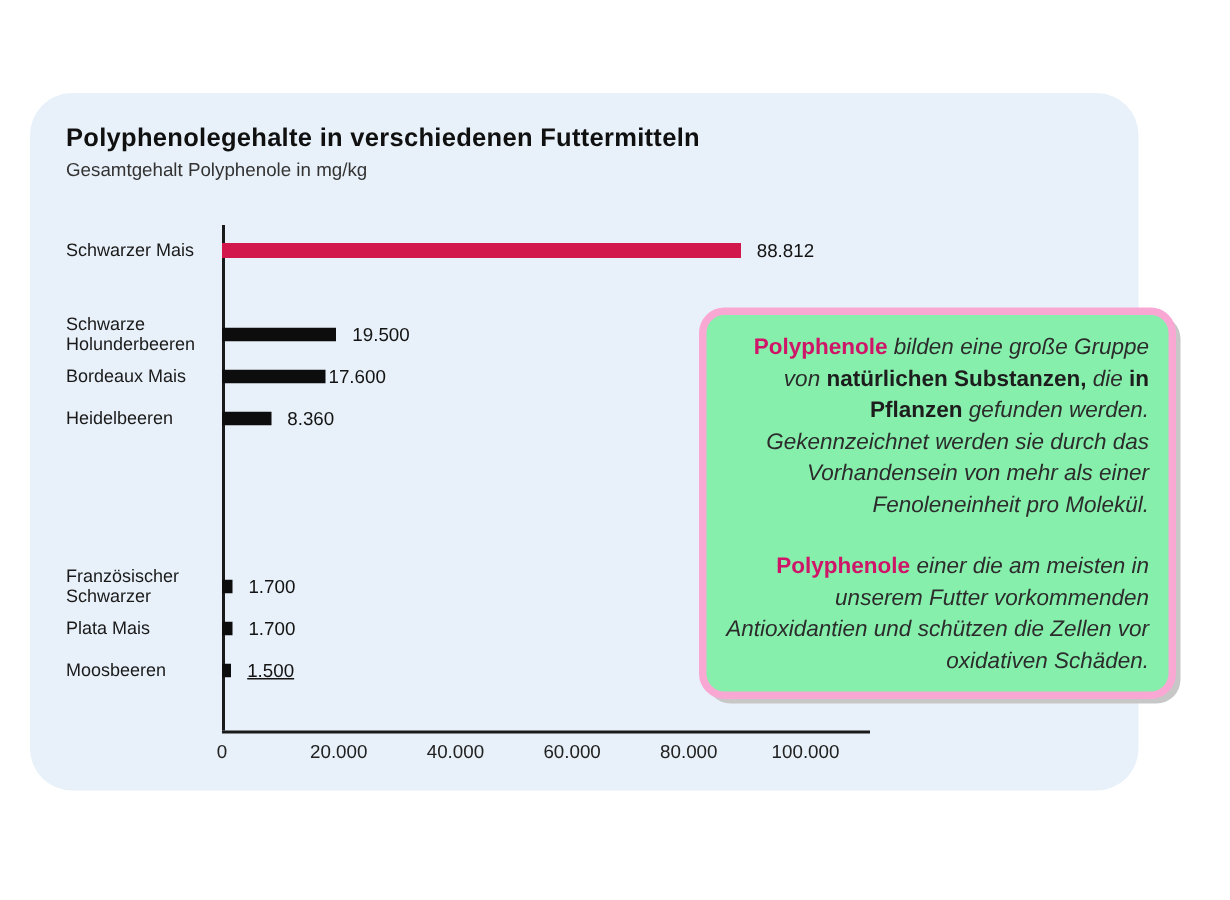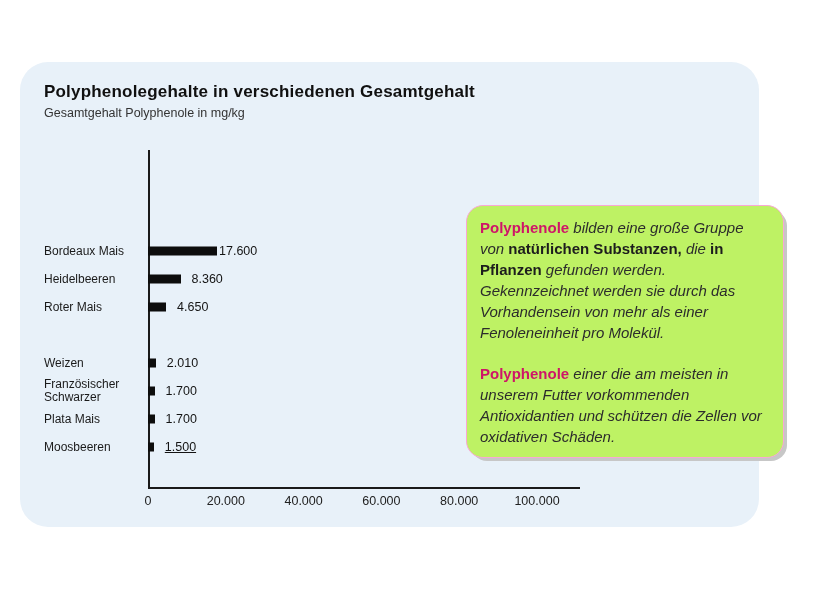--- a/index.html
+++ b/index.html
@@ -43,59 +43,60 @@
   .x-axis {
     position:absolute; left:104px; top:334px; width:432px; height:1.5px;
     background:#1a1a1a;
   }
   .x-tick-label {
     position:absolute; top:341px; transform:translateX(-50%);
     font-size:12.5px; color:#222222; white-space:nowrap;
   }
   .infobox {
     position:absolute; left:466px; top:205px; width:318px; box-sizing:border-box;
-    background:#bef264; border-radius:17px; padding:11px 13px 10px 13px;
-    border:1px solid #f9a8d4;
+    background:#86efac; border-radius:17px; padding:11px 13px 10px 13px;
+    border:5px solid #f9a8d4;
     box-shadow:4px 4px 0 -1px #c7c7c7;
+    text-align:right;
   }
   .infobox p {
     margin:0; font-size:15px; line-height:1.4; font-style:italic; color:#2c2c2c;
   }
   .infobox p + p { margin-top:20px; }
   .seg-accent { color:#cf1568; font-weight:700; font-style:normal; }
   .seg-bold { font-weight:700; font-style:normal; color:#1d1d1d; }
 </style>
 </head>
 <body>
 
 <div class="card">
-  <div class="title">Polyphenolegehalte in verschiedenen Gesamtgehalt</div>
+  <div class="title">Polyphenolegehalte in verschiedenen Futtermitteln</div>
   <div class="subtitle">Gesamtgehalt Polyphenole in mg/kg</div>
   <div class="chart" id="chart">
     <div class="y-axis"></div>
     <div class="x-axis"></div>
+  <div class="chart-row" style="top: 0px;">
+        <div class="cat-label">Schwarzer Mais</div>
+        <div class="bar highlight" style="width: 345.5px; background: rgb(209, 23, 76);"></div>
+        <span class="val-label" style="left: 460.5px;">88.812</span>
+      </div>
+      <div class="chart-row" style="top: 56px;">
+        <div class="cat-label">Schwarze Holunderbeeren</div>
+        <div class="bar" style="width: 75.9px;"></div>
+        <span class="val-label" style="left: 190.9px;">19.500</span>
+      </div>
       <div class="chart-row" style="top: 84px;">
         <div class="cat-label">Bordeaux Mais</div>
         <div class="bar" style="width: 68.5px;"></div>
         <span class="val-label" style="left: 175px;">17.600</span>
       </div>
       <div class="chart-row" style="top: 112px;">
         <div class="cat-label">Heidelbeeren</div>
         <div class="bar" style="width: 32.5px;"></div>
         <span class="val-label" style="left: 147.5px; text-align: right;">8.360</span>
-      </div>
-      <div class="chart-row" style="top: 140px;">
-        <div class="cat-label">Roter Mais</div>
-        <div class="bar" style="width: 18.1px;"></div>
-        <span class="val-label" style="left: 133.1px;">4.650</span>
-      </div>
-      <div class="chart-row" style="top: 196px;">
-        <div class="cat-label">Weizen</div>
-        <div class="bar" style="width: 7.8px;"></div>
-        <span class="val-label" style="left: 122.8px;">2.010</span>
       </div>
       <div class="chart-row" style="top: 224px;">
         <div class="cat-label">Französischer Schwarzer</div>
         <div class="bar" style="width: 6.6px;"></div>
         <span class="val-label" style="left: 121.6px;">1.700</span>
       </div>
       <div class="chart-row" style="top: 252px;">
         <div class="cat-label">Plata Mais</div>
         <div class="bar" style="width: 6.6px;"></div>
         <span class="val-label" style="left: 121.6px;">1.700</span>

